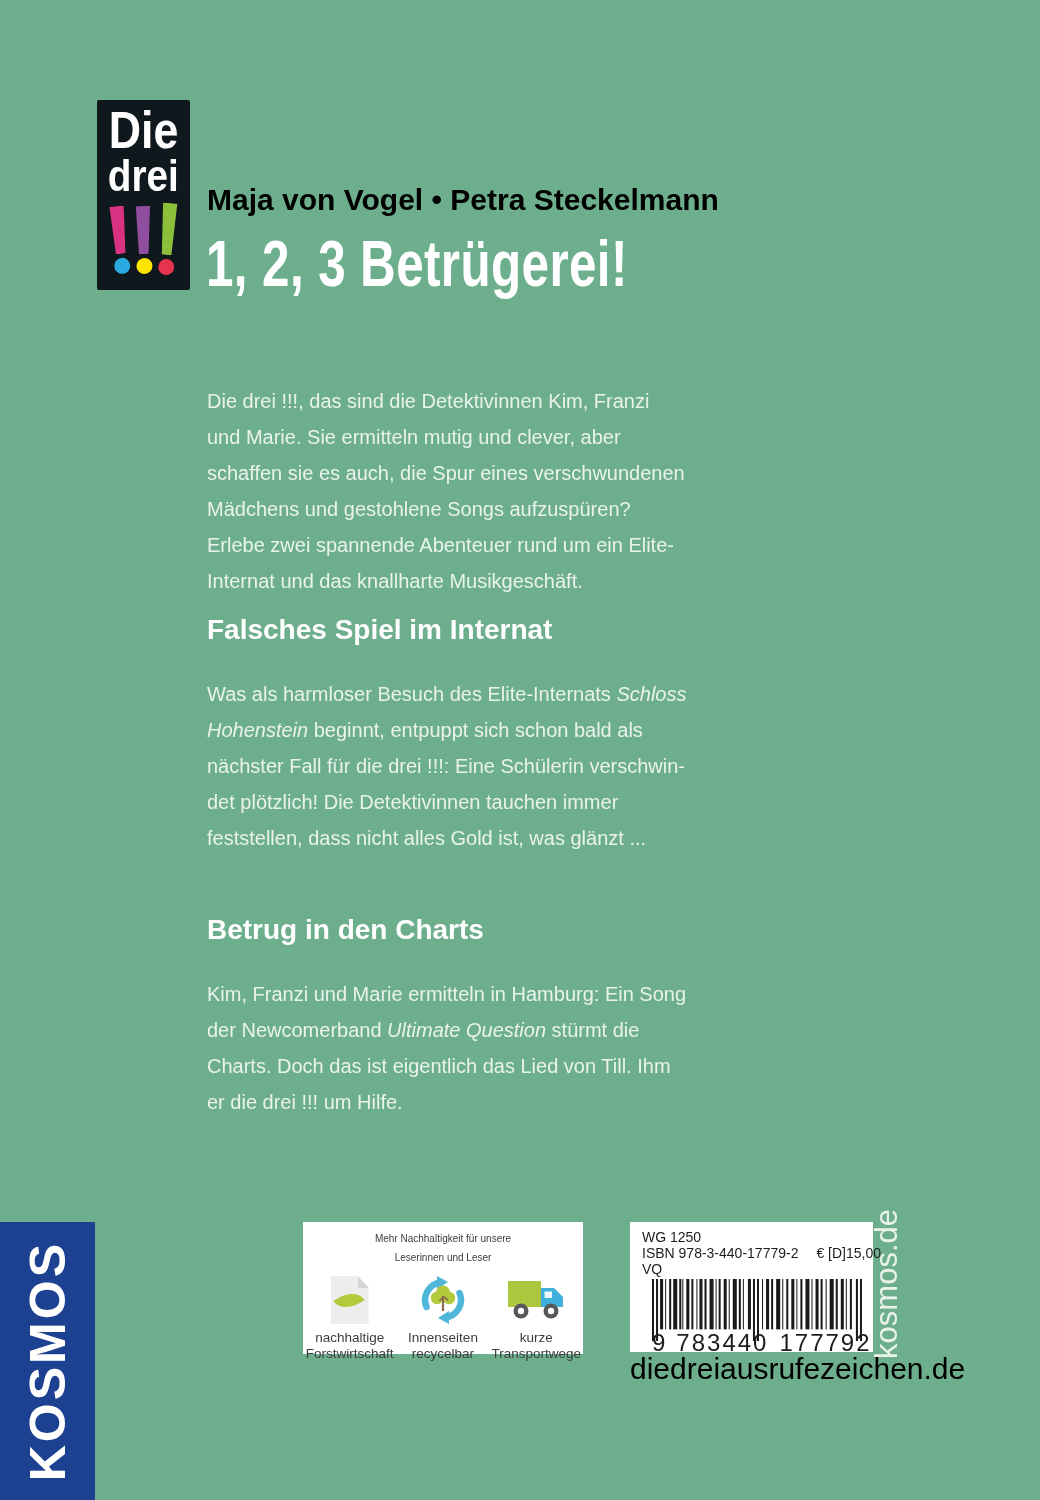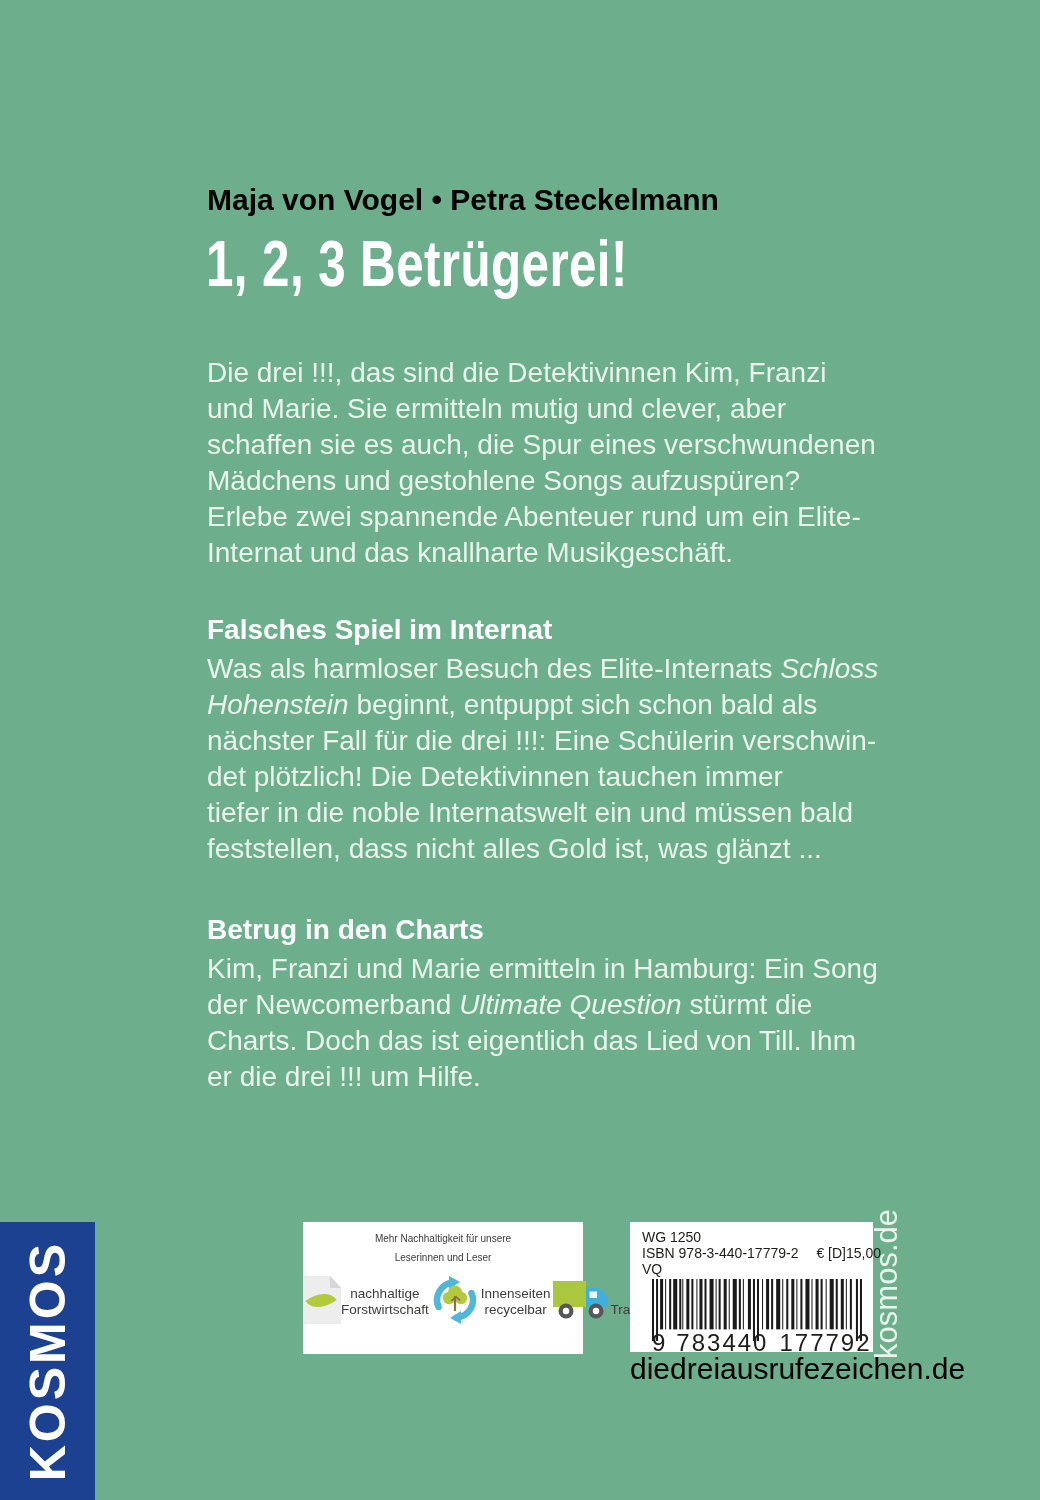--- a/index.html
+++ b/index.html
@@ -31,21 +31,21 @@
   .authors{
     position:absolute;left:207px;top:183px;
     color:#000000;font-size:30px;font-weight:bold;white-space:nowrap;
   }
   .title{
     position:absolute;left:206px;top:226px;
     color:#ffffff;font-size:65px;font-weight:bold;white-space:nowrap;
   }
   .title .squeeze{display:inline-block;transform:scaleX(.76);transform-origin:left center;letter-spacing:.5px;}
   
-  .copy{color:#e9f3ec;font-size:28px;line-height:36px;}
+  .copy{color:#e9f3ec;font-size:20px;line-height:36px;margin-top:28px;}
   .text-line{white-space:nowrap;}
   .it{font-style:italic;}
   .intro{position:absolute;left:207px;top:355px;}
   .sec1{position:absolute;left:207px;top:612px;}
   .sec2{position:absolute;left:207px;top:912px;}
   .sec-heading{color:#ffffff;font-weight:bold;font-size:28px;line-height:36px;margin-bottom:3px;white-space:nowrap;}
   
   .kosmos-box{
     position:absolute;left:0;top:1222px;width:95px;height:278px;
     display:flex;align-items:center;justify-content:center;
@@ -55,21 +55,21 @@
     color:#ffffff;font-weight:bold;font-size:50px;letter-spacing:3px;
     transform-origin:center;
   }
   .sustain-box{
     position:absolute;left:303px;top:1222px;width:280px;height:132px;
     background:#ffffff;box-sizing:border-box;padding-top:7px;
     color:#3c3c3b;text-align:center;
   }
   .sustain-title{font-size:10px;line-height:19px;}
   .sustain-cols{display:flex;margin-top:7px;}
-  .sustain-col{flex:1;display:flex;flex-direction:row;align-items:center;}
+  .sustain-col{flex:1;display:flex;flex-direction:column;align-items:center;}
   .sustain-iconbox{height:52px;display:flex;align-items:center;justify-content:center;}
   .sustain-label{font-size:13.5px;line-height:16px;margin-top:4px;}
   
   .paper-wrap{position:relative;width:38px;height:48px;}
   .paper{position:absolute;inset:0;background:#ededed;clip-path:polygon(0 0,72% 0,100% 24%,100% 100%,0 100%);}
   .fold{position:absolute;top:0;right:0;width:11px;height:12px;background:#d6d6d6;clip-path:polygon(0 0,100% 100%,0 100%);}
   .leaf{position:absolute;left:5px;top:16px;width:26px;height:17px;background:#b3ca3d;border-radius:0 95% 0 95%;transform:rotate(-35deg);}
   
   .barcode-box{
     position:absolute;left:630px;top:1222px;width:243px;height:130px;
@@ -93,41 +93,58 @@
   .series-site{
     position:absolute;left:630px;top:1352px;
     color:#000000;font-size:30px;white-space:nowrap;
   }
 </style>
 </head>
 <body>
 
 <div class="cover" style="background: rgb(109, 174, 141);">
 
+  <div class="logo" style="background: rgb(15, 24, 29);">
+    <div class="logo-word logo-word1">Die</div>
+    <div class="logo-word logo-word2">drei</div>
+    <div class="logo-marks">
+      <div class="mark mark1">
+          <div class="bar" style="background: rgb(217, 50, 131);"></div>
+          <div class="dot" style="background: rgb(41, 171, 226);"></div>
+        </div>
+      <div class="mark mark2">
+          <div class="bar" style="background: rgb(143, 78, 158);"></div>
+          <div class="dot" style="background: rgb(255, 228, 0);"></div>
+        </div>
+      <div class="mark mark3">
+          <div class="bar" style="background: rgb(140, 192, 58);"></div>
+          <div class="dot" style="background: rgb(230, 51, 78);"></div>
+        </div>
+    </div>
+  </div>
 
   <div class="authors">Maja von Vogel • Petra Steckelmann</div>
   <div class="title"><span class="squeeze">1, 2, 3 Betrügerei!</span></div>
 
   <div class="copy intro" style="color: rgb(233, 243, 236);">
       <div class="text-line">Die drei !!!, das sind die Detektivinnen Kim, Franzi</div>
       <div class="text-line">und Marie. Sie ermitteln mutig und clever, aber</div>
       <div class="text-line">schaffen sie es auch, die Spur eines verschwundenen</div>
       <div class="text-line">Mädchens und gestohlene Songs aufzuspüren?</div>
       <div class="text-line">Erlebe zwei spannende Abenteuer rund um ein Elite-</div>
       <div class="text-line">Internat und das knallharte Musikgeschäft.</div>
     </div>
 
   <div class="sec1">
     <div class="sec-heading">Falsches Spiel im Internat</div>
     <div class="copy" style="color: rgb(233, 243, 236);">
         <div class="text-line"><span>Was als harmloser Besuch des Elite-Internats </span><span class="it">Schloss</span></div>
         <div class="text-line"><span class="it">Hohenstein</span><span> beginnt, entpuppt sich schon bald als</span></div>
         <div class="text-line">nächster Fall für die drei !!!: Eine Schülerin verschwin-</div>
         <div class="text-line">det plötzlich! Die Detektivinnen tauchen immer</div>
-        <div class="text-line">tiefer in die noble Internatswelt ein und müssen bald</div>
         <div class="text-line">feststellen, dass nicht alles Gold ist, was glänzt ...</div>
       </div>
   </div>
 
   <div class="sec2">
     <div class="sec-heading">Betrug in den Charts</div>
     <div class="copy" style="color: rgb(233, 243, 236);">
         <div class="text-line">Kim, Franzi und Marie ermitteln in Hamburg: Ein Song</div>
         <div class="text-line"><span>der Newcomerband </span><span class="it">Ultimate Question</span><span> stürmt die</span></div>
         <div class="text-line">Charts. Doch das ist eigentlich das Lied von Till. Ihm</div>

